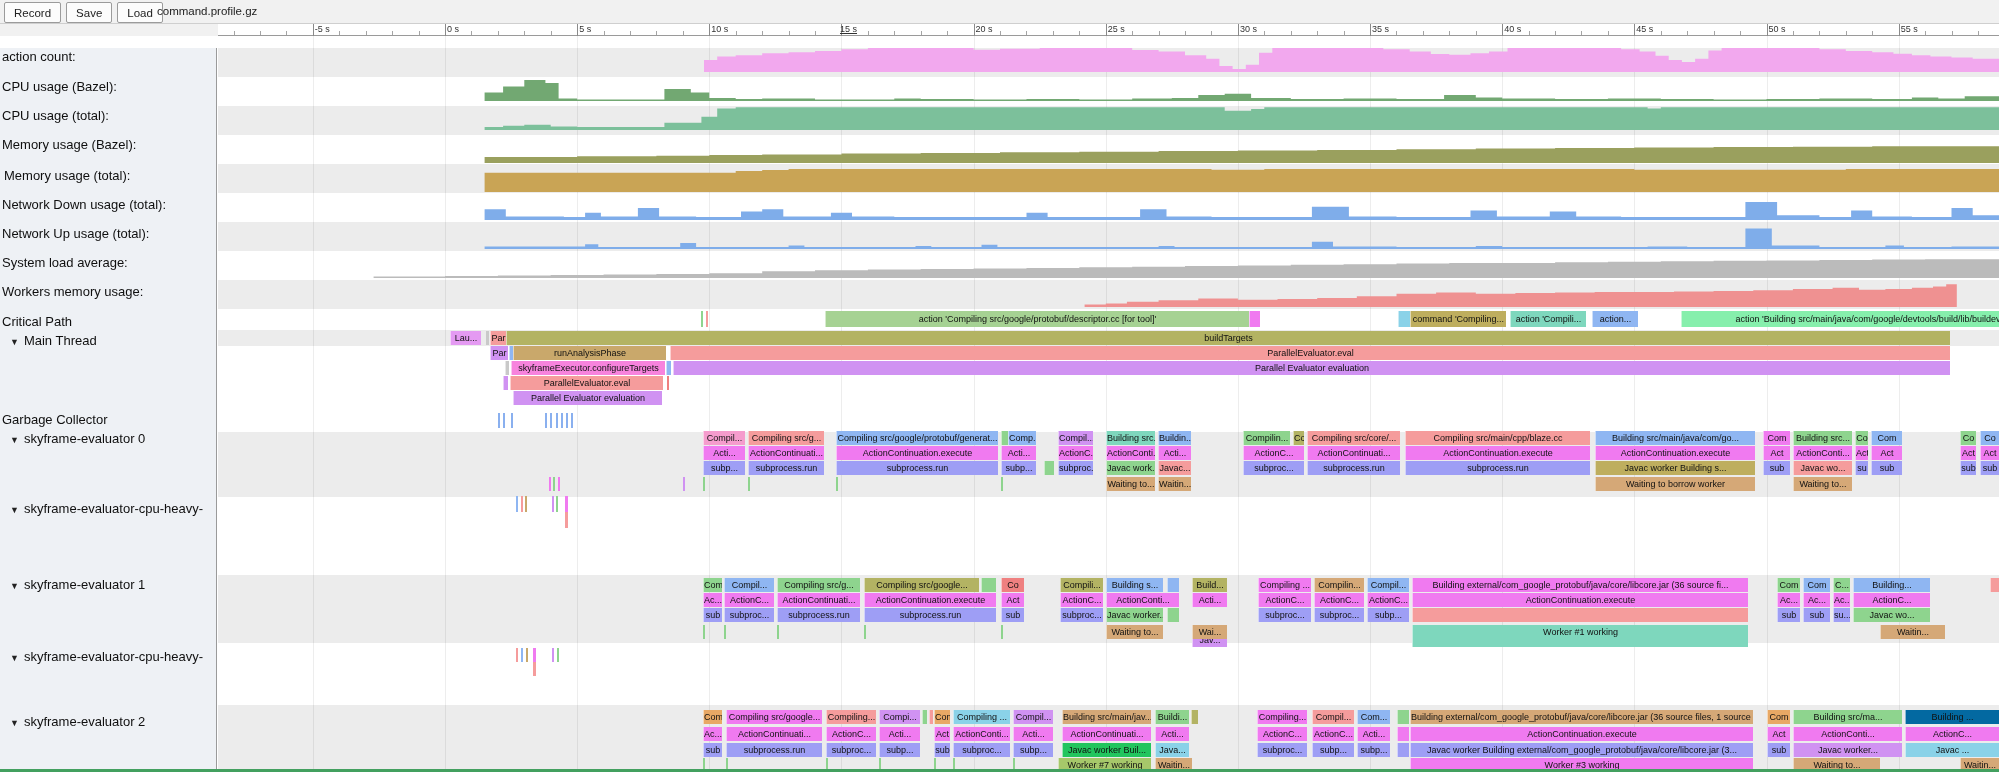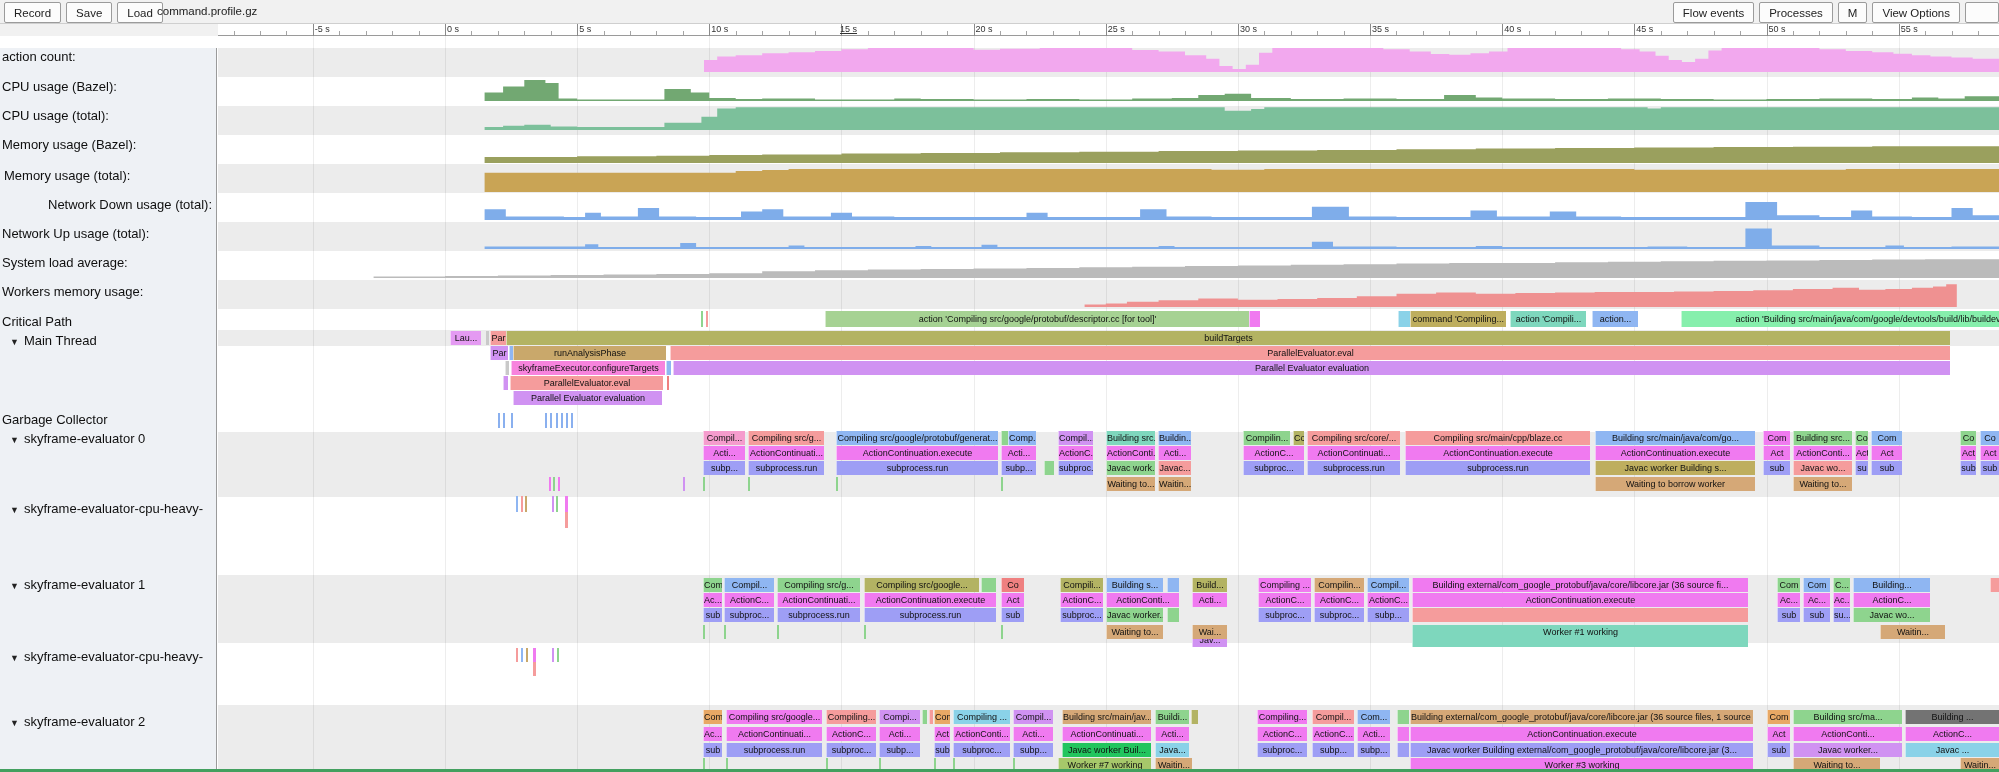--- a/index.html
+++ b/index.html
@@ -30,27 +30,20 @@
 <body>
 
 <div id="app">
   <div class="toolbar">
     <div class="tb-left">
         <div class="tb-btn">Record</div>
         <div class="tb-btn">Save</div>
         <div class="tb-btn">Load</div>
       </div>
     <span class="filename" style="position:absolute;left:147px;top:5px;">command.profile.gz</span>
-    <div class="tb-right">
-        <div class="tb-btn">Flow events</div>
-        <div class="tb-btn">Processes</div>
-        <div class="tb-btn">M</div>
-        <div class="tb-btn">View Options</div>
-        <div class="tb-btn" style="width: 14px;"></div>
-      </div>
   </div>
   <div class="ruler-left-patch"></div>
   <div class="ruler">
       <div class="min" style="left: 15.56px;"></div>
       <div class="min" style="left: 41.99px;"></div>
       <div class="min" style="left: 68.42px;"></div>
       <div class="min" style="left: 94.85px;"></div>
       <div class="min" style="left: 121.28px;"></div>
       <div class="min" style="left: 147.71px;"></div>
       <div class="min" style="left: 174.14px;"></div>
@@ -362,21 +355,21 @@
       <div class="bar bordered" title="" style="left: 1062px; top: 710px; width: 89px; height: 14px; line-height: 14px; background: rgb(213, 168, 119);">Building src/main/jav...</div>
       <div class="bar bordered" title="" style="left: 1155px; top: 710px; width: 34px; height: 14px; line-height: 14px; background: rgb(142, 212, 142);">Buildi...</div>
       <div class="bar bordered" title="" style="left: 1191px; top: 710px; width: 7px; height: 14px; line-height: 14px; background: rgb(179, 179, 99);"></div>
       <div class="bar bordered" title="" style="left: 1257px; top: 710px; width: 50px; height: 14px; line-height: 14px; background: rgb(240, 122, 240);">Compiling...</div>
       <div class="bar bordered" title="" style="left: 1312px; top: 710px; width: 42px; height: 14px; line-height: 14px; background: rgb(245, 156, 156);">Compil...</div>
       <div class="bar bordered" title="" style="left: 1357px; top: 710px; width: 33px; height: 14px; line-height: 14px; background: rgb(143, 182, 242);">Com...</div>
       <div class="bar bordered" title="" style="left: 1397px; top: 710px; width: 12px; height: 14px; line-height: 14px; background: rgb(142, 212, 142);"></div>
       <div class="bar bordered" title="" style="left: 1410px; top: 710px; width: 343px; height: 14px; line-height: 14px; background: rgb(213, 168, 119);">Building external/com_google_protobuf/java/core/libcore.jar (36 source files, 1 source jar)</div>
       <div class="bar bordered" title="" style="left: 1767px; top: 710px; width: 23px; height: 14px; line-height: 14px; background: rgb(232, 168, 101);">Com</div>
       <div class="bar bordered" title="" style="left: 1793px; top: 710px; width: 109px; height: 14px; line-height: 14px; background: rgb(142, 212, 142);">Building src/ma...</div>
-      <div class="bar bordered" title="" style="left: 1905px; top: 710px; width: 94px; height: 14px; line-height: 14px; background: #737373;">Building ...</div>
+      <div class="bar bordered" title="" style="left: 1905px; top: 710px; width: 94px; height: 14px; line-height: 14px; background: #0369a1;">Building ...</div>
       <div class="bar bordered" title="" style="left: 703px; top: 727px; width: 19px; height: 14px; line-height: 14px; background: rgb(240, 122, 240);">Ac...</div>
       <div class="bar bordered" title="" style="left: 726px; top: 727px; width: 96px; height: 14px; line-height: 14px; background: rgb(240, 122, 240);">ActionContinuati...</div>
       <div class="bar bordered" title="" style="left: 826px; top: 727px; width: 50px; height: 14px; line-height: 14px; background: rgb(240, 122, 240);">ActionC...</div>
       <div class="bar bordered" title="" style="left: 879px; top: 727px; width: 41px; height: 14px; line-height: 14px; background: rgb(240, 122, 240);">Acti...</div>
       <div class="bar bordered" title="" style="left: 934px; top: 727px; width: 16px; height: 14px; line-height: 14px; background: rgb(240, 122, 240);">Act</div>
       <div class="bar bordered" title="" style="left: 953px; top: 727px; width: 57px; height: 14px; line-height: 14px; background: rgb(240, 122, 240);">ActionConti...</div>
       <div class="bar bordered" title="" style="left: 1013px; top: 727px; width: 40px; height: 14px; line-height: 14px; background: rgb(240, 122, 240);">Acti...</div>
       <div class="bar bordered" title="" style="left: 1062px; top: 727px; width: 89px; height: 14px; line-height: 14px; background: rgb(240, 122, 240);">ActionContinuati...</div>
       <div class="bar bordered" title="" style="left: 1155px; top: 727px; width: 34px; height: 14px; line-height: 14px; background: rgb(240, 122, 240);">Acti...</div>
       <div class="bar bordered" title="" style="left: 1257px; top: 727px; width: 50px; height: 14px; line-height: 14px; background: rgb(240, 122, 240);">ActionC...</div>
@@ -416,21 +409,21 @@
       <div class="bar bordered" title="" style="left: 1410px; top: 758px; width: 343px; height: 14px; line-height: 14px; background: rgb(240, 122, 240);">Worker #3 working</div>
       <div class="bar bordered" title="" style="left: 1793px; top: 758px; width: 87px; height: 14px; line-height: 14px; background: rgb(213, 168, 119);">Waiting to...</div>
       <div class="bar bordered" title="" style="left: 1960px; top: 758px; width: 39px; height: 14px; line-height: 14px; background: rgb(213, 168, 119);">Waitin...</div>
     </div>
   <div class="sidebar">
       <div class="side-label" style="top: 1px; left: 2px;"><span>action count:</span></div>
       <div class="side-label" style="top: 31px; left: 2px;"><span>CPU usage (Bazel):</span></div>
       <div class="side-label" style="top: 60px; left: 2px;"><span>CPU usage (total):</span></div>
       <div class="side-label" style="top: 89px; left: 2px;"><span>Memory usage (Bazel):</span></div>
       <div class="side-label" style="top: 120px; left: 4px;"><span>Memory usage (total):</span></div>
-      <div class="side-label" style="top: 149px; left: 2px; margin-left: 46px;"><span>Network Down usage (total):</span></div>
+      <div class="side-label" style="top: 149px; left: 2px;"><span>Network Down usage (total):</span></div>
       <div class="side-label" style="top: 178px; left: 2px;"><span>Network Up usage (total):</span></div>
       <div class="side-label" style="top: 207px; left: 2px;"><span>System load average:</span></div>
       <div class="side-label" style="top: 236px; left: 2px;"><span>Workers memory usage:</span></div>
       <div class="side-label" style="top: 266px; left: 2px;"><span>Critical Path</span></div>
       <div class="side-label" style="top: 285px;"><span class="arr">▼</span><span>Main Thread</span></div>
       <div class="side-label" style="top: 364px; left: 2px;"><span>Garbage Collector</span></div>
       <div class="side-label" style="top: 383px;"><span class="arr">▼</span><span>skyframe-evaluator 0</span></div>
       <div class="side-label" style="top: 453px;"><span class="arr">▼</span><span>skyframe-evaluator-cpu-heavy-</span></div>
       <div class="side-label" style="top: 529px;"><span class="arr">▼</span><span>skyframe-evaluator 1</span></div>
       <div class="side-label" style="top: 601px;"><span class="arr">▼</span><span>skyframe-evaluator-cpu-heavy-</span></div>

